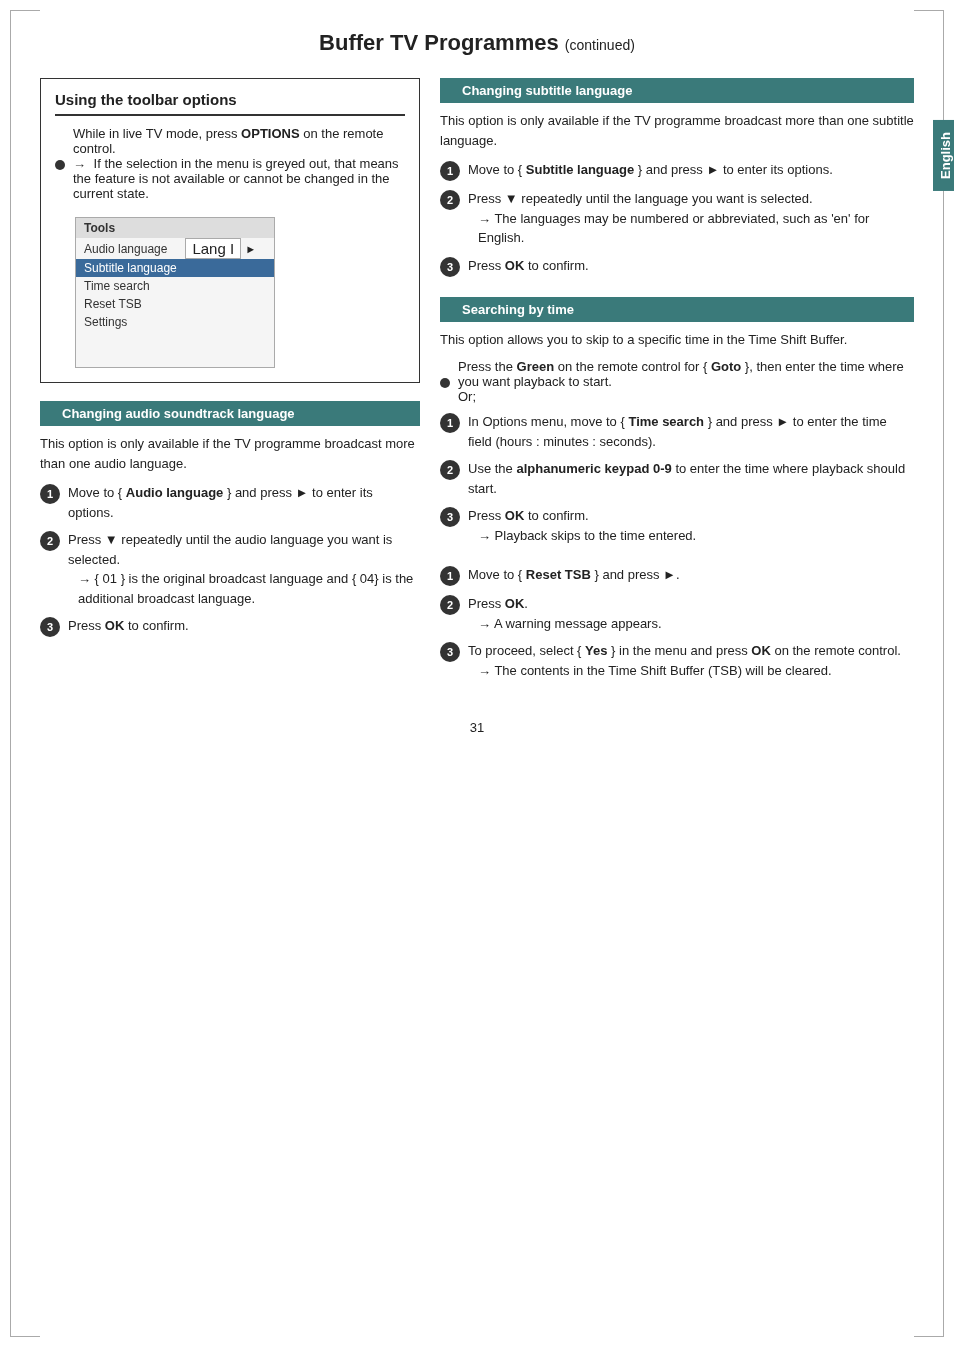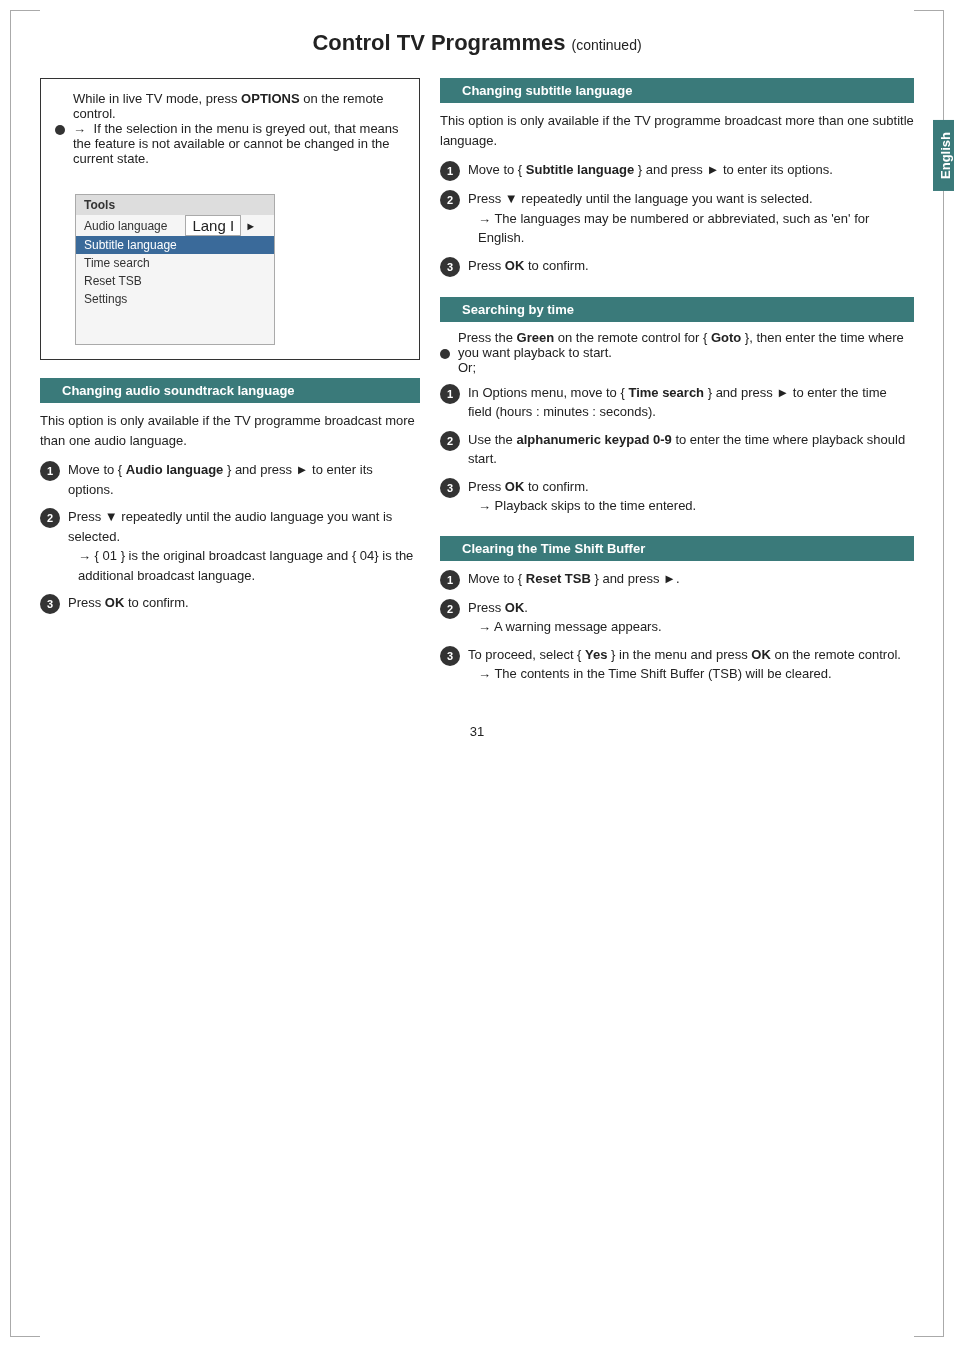--- a/index.html
+++ b/index.html
@@ -118,21 +118,21 @@
       color: #333;
       font-size: 13px;
       margin-right: 4px;
     }
 
     
     .menu-screenshot {
       border: 1px solid #aaa;
       display: inline-block;
       background: #f5f5f5;
-      margin-top: 20px;
+      margin-top: 8px;
       margin-left: 20px;
       min-width: 200px;
     }
     .menu-title-bar {
       background: #ddd;
       padding: 3px 8px;
       font-size: 12px;
       font-weight: bold;
       color: #333;
     }
@@ -236,29 +236,30 @@
   <div class="corner-tl"></div>
   <div class="corner-tr"></div>
   <div class="corner-bl"></div>
   <div class="corner-br"></div>
   <div class="side-left"></div>
   <div class="side-right"></div>
 
   <div class="english-tab">English</div>
 
   <div class="page-title">
-    <span>Control TV Programmes</span>
+    <span>Buffer TV Programmes</span>
     <span class="continued">(continued)</span>
   </div>
 
   <div class="two-col">
 
     <div class="left-col">
 
       <div class="toolbar-box">
+        <h2>Using the toolbar options</h2>
 
         <div class="bullet-item">
           <div class="bullet-dot"></div>
           <div>
             While in live TV mode, press <strong>OPTIONS</strong> on the remote control.<br>
             <span class="arrow-right">→</span> If the selection in the menu is greyed out, that means the feature is not available or cannot be changed in the current state.
           </div>
         </div>
 
         
@@ -337,20 +338,21 @@
           <div class="step-content">
             Press <strong>OK</strong> to confirm.
           </div>
         </div>
       </div>
 
       <div class="section-block">
         <div class="section-heading">
           <span>Searching by time</span>
         </div>
+        <p class="section-intro">This option allows you to skip to a specific time in the Time Shift Buffer.</p>
 
         <div class="bullet-item">
           <div class="bullet-dot"></div>
           <div>
             Press the <strong>Green</strong> on the remote control for { <strong>Goto</strong> }, then enter the time where you want playback to start.<br>Or;
           </div>
         </div>
 
         <div class="step">
           <div class="step-num">1</div>
@@ -369,23 +371,20 @@
         <div class="step">
           <div class="step-num">3</div>
           <div class="step-content">
             Press <strong>OK</strong> to confirm.
             <span class="arrow-note">→ Playback skips to the time entered.</span>
           </div>
         </div>
       </div>
 
       <div class="section-block">
-        <div class="section-heading">
-          <span>Clearing the Time Shift Buffer</span>
-        </div>
 
         <div class="step">
           <div class="step-num">1</div>
           <div class="step-content">
             Move to { <strong>Reset TSB</strong> } and press ►.
           </div>
         </div>
 
         <div class="step">
           <div class="step-num">2</div>

